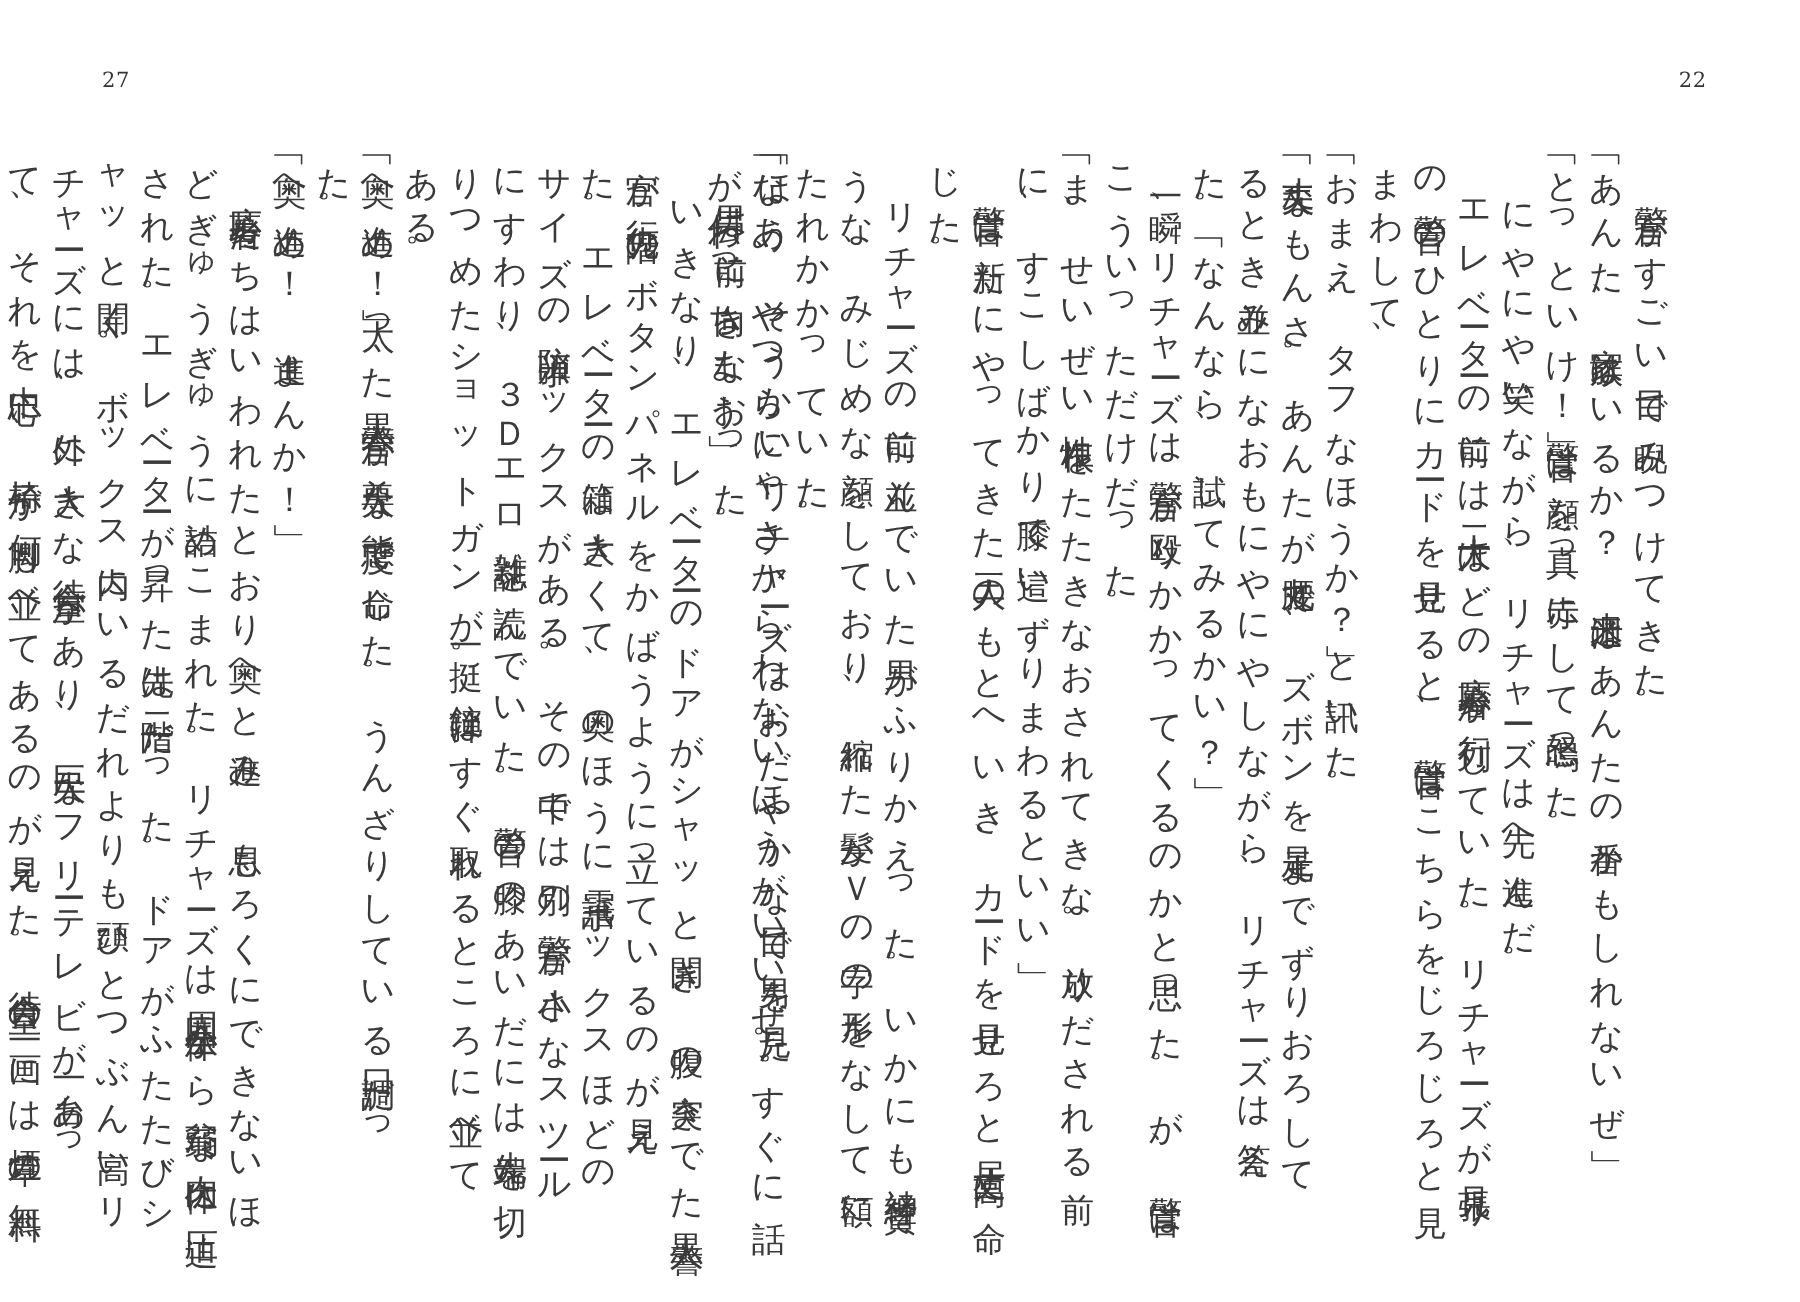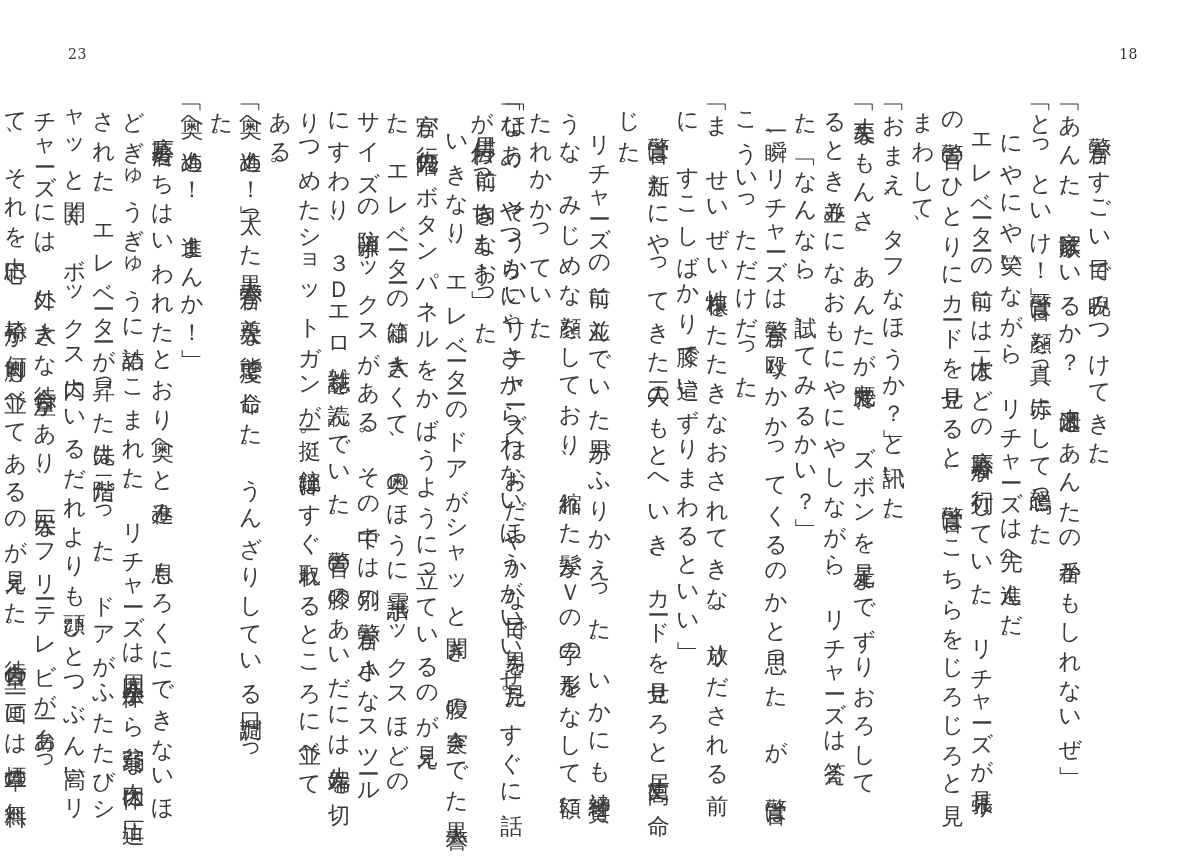--- a/index.html
+++ b/index.html
@@ -56,34 +56,34 @@
     margin: 0;
     padding: 0;
   }
   .para.indent { text-indent: 1em; }
   .para.quote { text-indent: 0; }
 </style>
 </head>
 <body>
 
 <div class="page page-left">
-  <div class="page-number">23</div>
+  <div class="page-number">27</div>
   <div class="text-block">
     <p class="para quote">「ほう、そうかい」リチャーズはおだやかな目で男を見た。</p>
     <p class="para indent">男は前に向きなおった。</p>
     <p class="para indent">いきなり、エレベーターのドアがシャッと開き、腹の突きでた黒人警官が行先階のボタンパネルをかばうように立っているのが見えた。エレベーターの箱は大きくて、奥のほうに電話ボックスほどのサイズの防弾ボックスがある。その中では別の警官が小さなスツールにすわり、３Ｄエロ雑誌を読んでいた。警官の膝のあいだには先端を切りつめたショットガンが一挺。銃弾はすぐ取れるところに並べてある。</p>
     <p class="para quote">「奥へ進め！」太った黒人警官が尊大な態度で命じた。うんざりしている口調だった。</p>
     <p class="para quote">「奥へ進め！　進まんか！」</p>
     <p class="para indent">応募者たちはいわれたとおり奥へと進み、息もろくにできないほどぎゅうぎゅうに詰めこまれた。リチャーズは周囲全体から貧弱な肉体に圧迫された。エレベーターが昇った先は二階だった。ドアがふたたびシャッと開く。ボックス内にいるだれよりも頭ひとつぶん高いリチャーズには、外に大きな待合室があり、巨大なフリーテレビが一台あって、それを中心に、椅子が何脚も並べてあるのが見えた。待合室の一画には煙草の無料ディスペンサーもある。</p>
 
   </div>
 </div>
 
 <div class="page page-right">
-  <div class="page-number">18</div>
+  <div class="page-number">22</div>
   <div class="text-block">
     <p class="para indent">警官がすごい目で睨みつけてきた。</p>
     <p class="para quote">「あんた、家族はいるか？　来週はあんたの番かもしれないぜ」</p>
     <p class="para quote">「とっといけ！」警官は顔を真っ赤にして怒鳴った。</p>
     <p class="para indent">にやにや笑いながら、リチャーズは先へ進んだ。</p>
     <p class="para indent">エレベーターの前には二十人ほどの応募者が行列していた。リチャーズが見張りの警官のひとりにカードを見せると、警官はこちらをじろじろと見まわして、</p>
     <p class="para quote">「おまえ、タフなほうか？」と訊いた。</p>
     <p class="para quote">「丈夫なもんさ。あんたが丸腰で、ズボンを足元までずりおろしてるとき並みになおもにやにやしながら、リチャーズは答えた。「なんなら、試してみるかい？」</p>
     <p class="para indent">一瞬、リチャーズは警官が殴りかかってくるのかと思った。が、警官はこういっただけだった。</p>
     <p class="para quote">「ま、せいぜい性根をたたきなおされてきな。放りだされる前に、すこしばかり膝で這いずりまわるといい」</p>

